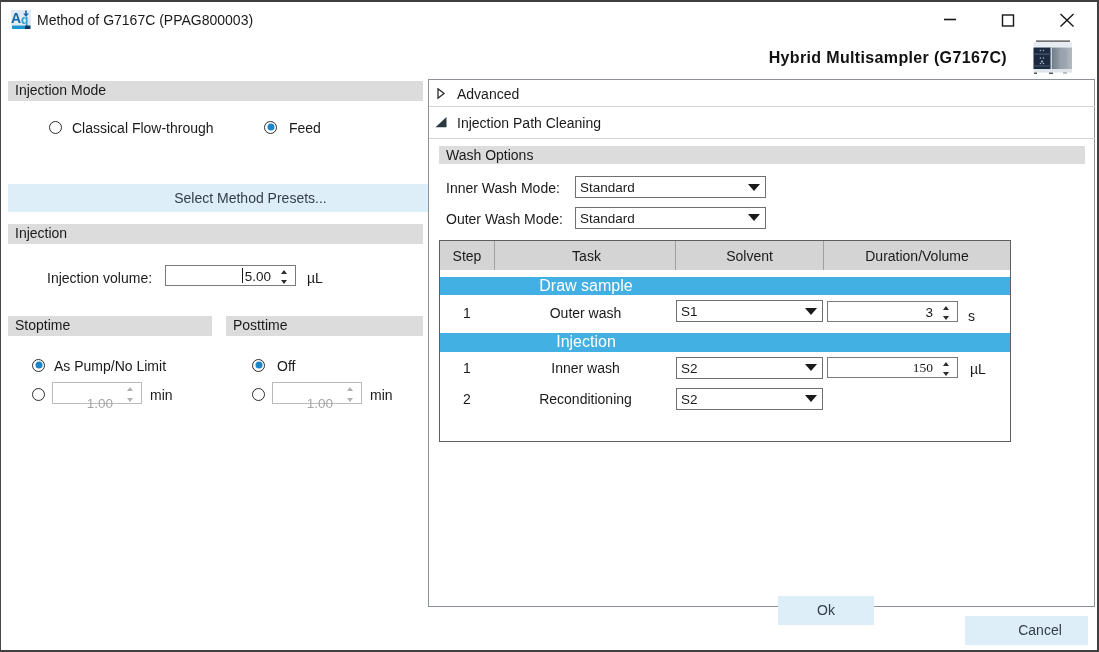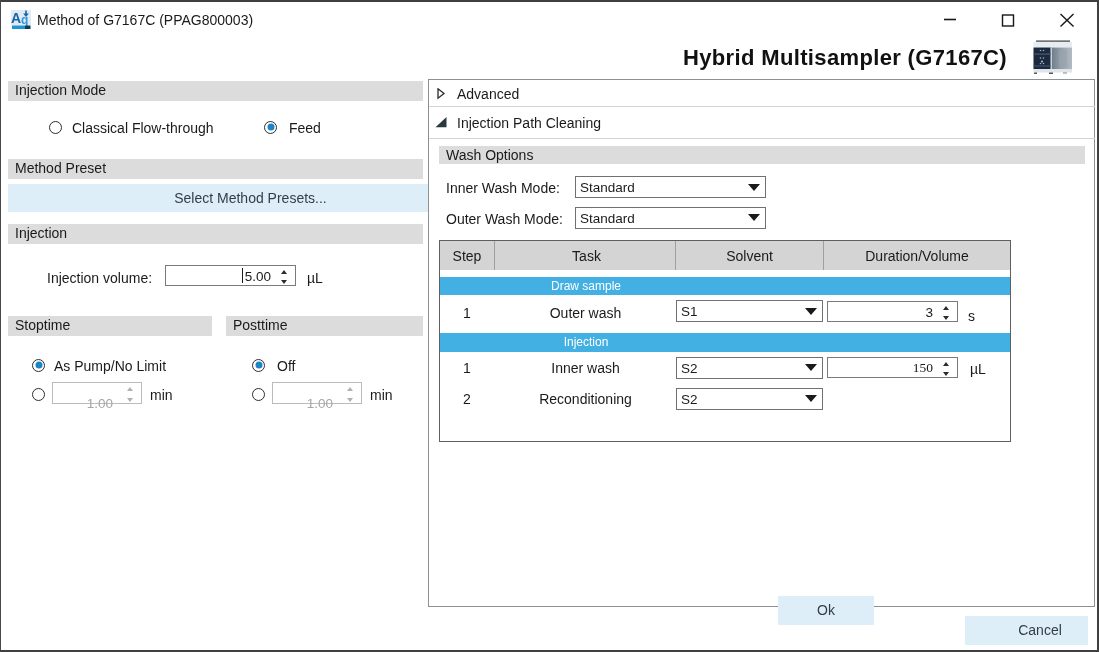--- a/index.html
+++ b/index.html
@@ -15,21 +15,21 @@
 .spin.dis { border-color:#b9bcbf; color:#a6a6a6; }
 .spin.dis .val { right:28px;margin-top:10px; }
 .arrows { position:absolute; right:3px; top:0; bottom:0; width:15px; }
 .arrows .up { position:absolute; left:4px; top:4px; width:0; height:0; border-left:3.5px solid transparent; border-right:3.5px solid transparent; border-bottom:4.5px solid #2b2b2b; }
 .arrows .dn { position:absolute; left:4px; bottom:1px; width:0; height:0; border-left:3.5px solid transparent; border-right:3.5px solid transparent; border-top:4.5px solid #2b2b2b; }
 .spin.dis .arrows .up { border-bottom-color:#b0b0b0; }
 .spin.dis .arrows .dn { border-top-color:#b0b0b0; }
 .dd { position:absolute; background:#fff; border:1px solid #707070; font-size:13.5px; color:#1a1a1a; }
 .dd .tx { position:absolute; left:4px; top:50%; transform:translateY(-50%); }
 .dd .ar { position:absolute; right:5px; top:50%; margin-top:-3.5px; width:0; height:0; border-left:6px solid transparent; border-right:6px solid transparent; border-top:7px solid #1a1a1a; }
-.band { position:absolute; background:#43b0e3; color:#fff; font-size:12px; }
+.band { position:absolute; background:#43b0e3; color:#fff; font-size:16px; }
 .btn { position:absolute; width:96px; height:29px; line-height:29px; background:#ddeef9; color:#333d47; font-size:14px; text-align:center; }
 .cell { position:absolute; font-size:14px; color:#1a1a1a; text-align:center; line-height:16px; }
 </style>
 </head>
 <body>
 <div id="dlg">
   <div class="abs" style="left:0;top:0;width:1099px;height:1.5px;background:#3f3f3f;z-index:50;"></div>
   <div class="abs" style="left:0;top:0;width:1px;height:652px;background:#484848;z-index:50;"></div>
   <div class="abs" style="left:1097px;top:0;width:2px;height:652px;background:#404040;z-index:50;"></div>
   <div class="abs" style="left:0;top:650px;width:1099px;height:2px;background:#404040;z-index:50;"></div>
@@ -45,21 +45,21 @@
   </svg>
   <div class="lbl" style="left:37px;top:11.5px;">Method of G7167C (PPAG800003)</div>
 
   <svg class="abs" style="left:940px;top:10px" width="140" height="22" viewBox="0 0 140 22">
     <line x1="4" y1="9.5" x2="16" y2="9.5" stroke="#171717" stroke-width="1.6"></line>
     <rect x="62.5" y="5" width="11" height="11" fill="none" stroke="#171717" stroke-width="1.4"></rect>
     <line x1="120.5" y1="4" x2="133.5" y2="16.5" stroke="#171717" stroke-width="1.4"></line>
     <line x1="133.5" y1="4" x2="120.5" y2="16.5" stroke="#171717" stroke-width="1.4"></line>
   </svg>
 
-  <div class="lbl" style="left:0;top:46.5px;width:1007px;text-align:right;font-weight:bold;font-size:22px;letter-spacing:0.35px;color:#111;line-height:21px;">Hybrid Multisampler (G7167C)</div>
+  <div class="lbl" style="left:0;top:46.5px;width:1007px;text-align:right;font-weight:bold;font-size:16px;letter-spacing:0.35px;color:#111;line-height:21px;">Hybrid Multisampler (G7167C)</div>
   <svg class="abs" style="left:1033px;top:40px" width="40" height="34" viewBox="0 0 40 34">
     <rect x="3" y="0.5" width="34" height="1.2" fill="#3a3a3a"></rect>
     <rect x="0.5" y="2" width="38.5" height="5.5" fill="#e7ecf2"></rect>
     <rect x="0.5" y="7.5" width="17.5" height="21.5" fill="#1b2a3f"></rect>
     <rect x="18" y="7.5" width="21" height="21.5" fill="url(#gr1)"></rect>
     <defs>
         <linearGradient id="gr1" x1="0" y1="0" x2="1" y2="0">
       <stop offset="0" stop-color="#6c7a89"></stop>
           <stop offset="0.5" stop-color="#97a1ab"></stop>
           <stop offset="1" stop-color="#b2bac1"></stop>
@@ -81,21 +81,20 @@
       <circle cx="10.5" cy="23.5" r="0.8" fill="#9fb0c4"></circle>
     <rect x="26" y="10" width="8" height="17" fill="#9aa4ad" opacity="0.6"></rect>
   </svg>
 
   <div class="hdr" style="left:8px;top:81px;width:415px;">Injection Mode</div>
   <div class="radio" style="left:49px;top:120.5px;"></div>
   <div class="lbl" style="left:72px;top:120px;">Classical Flow-through</div>
   <div class="radio sel" style="left:264px;top:120.5px;"></div>
   <div class="lbl" style="left:289px;top:120px;">Feed</div>
 
-  <div class="hdr" style="left:8px;top:159px;width:415px;">Method Preset</div>
   <div class="abs" style="left:8px;top:184px;width:485px;height:28px;background:#ddeef9;color:#333d47;font-size:14px;text-align:center;line-height:28px;">Select Method Presets...</div>
 
   <div class="hdr" style="left:8px;top:224px;width:415px;">Injection</div>
   <div class="lbl" style="left:47px;top:270px;">Injection volume:</div>
   <div class="spin" style="left:165px;top:265px;width:131px;height:21px;">
     <span class="val">5.00</span>
     <span class="abs" style="right:52px;top:2px;bottom:2px;width:1px;background:#1a1a1a;"></span>
     <span class="arrows">
         <span class="up"></span>
         <span class="dn"></span>

